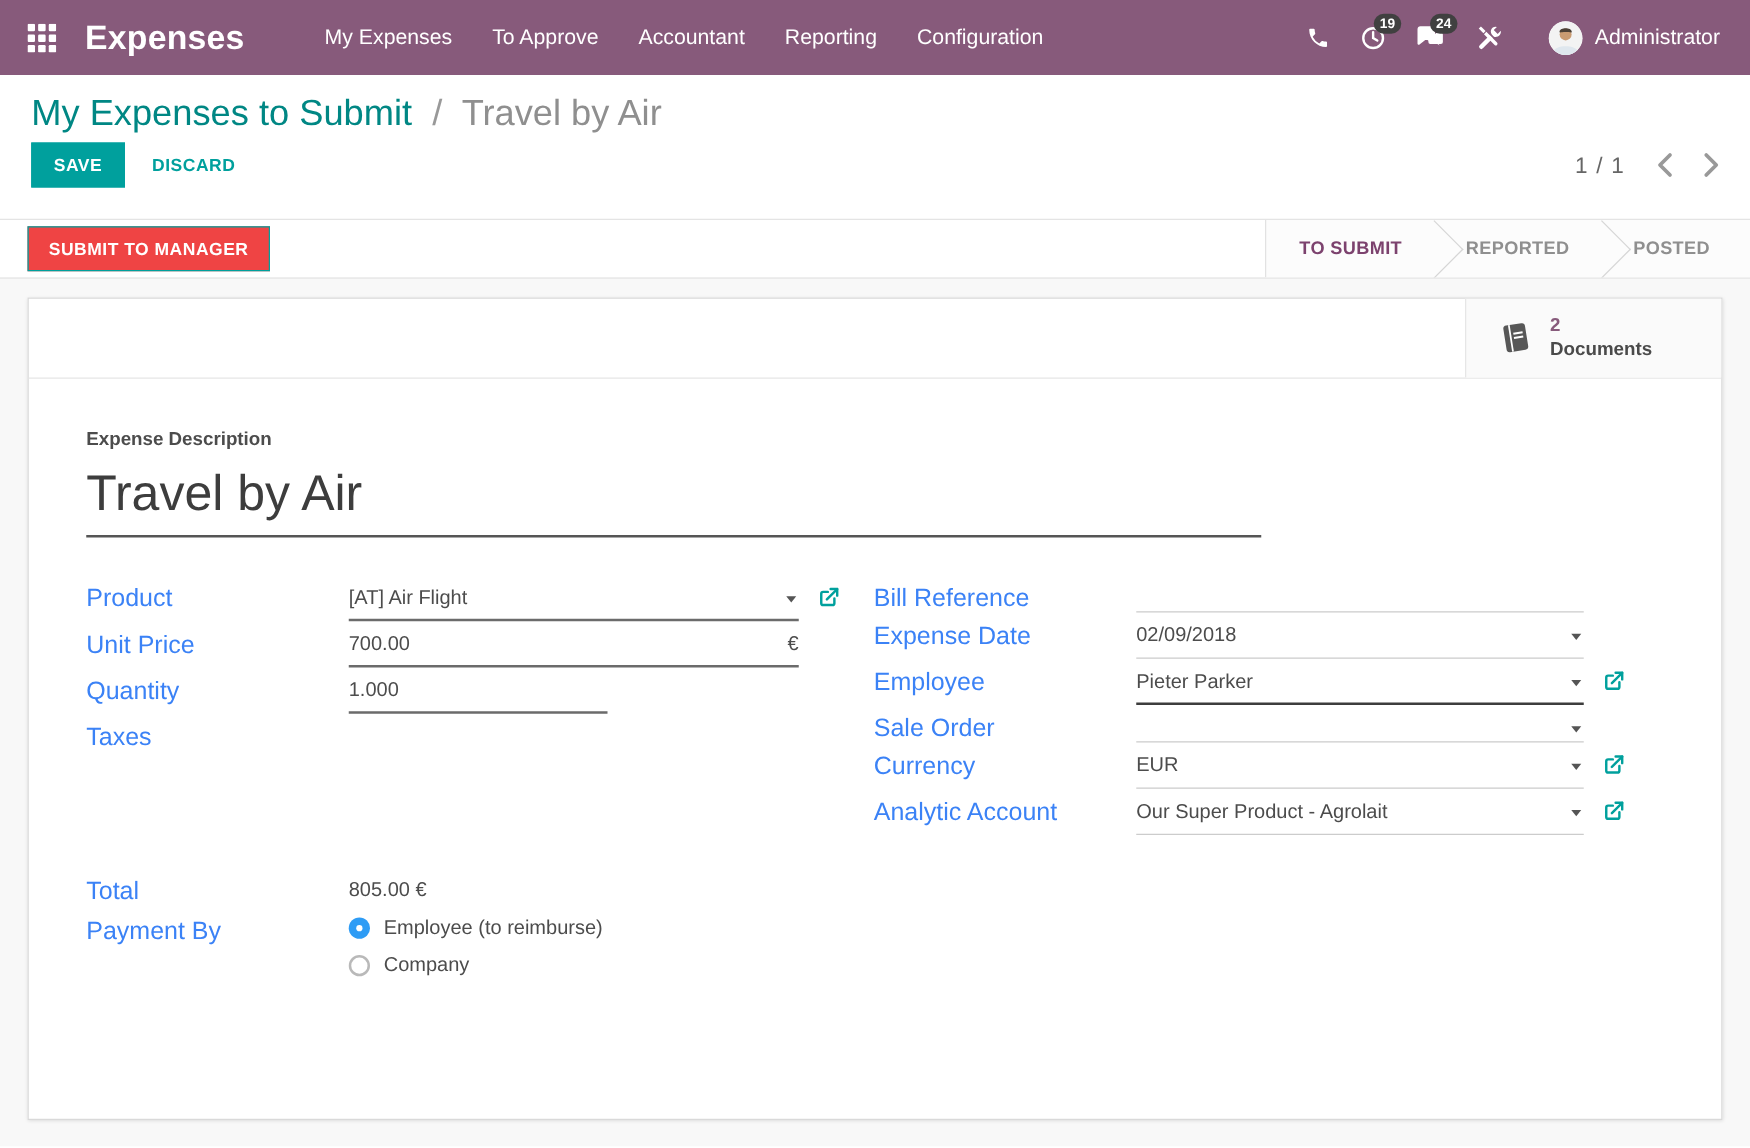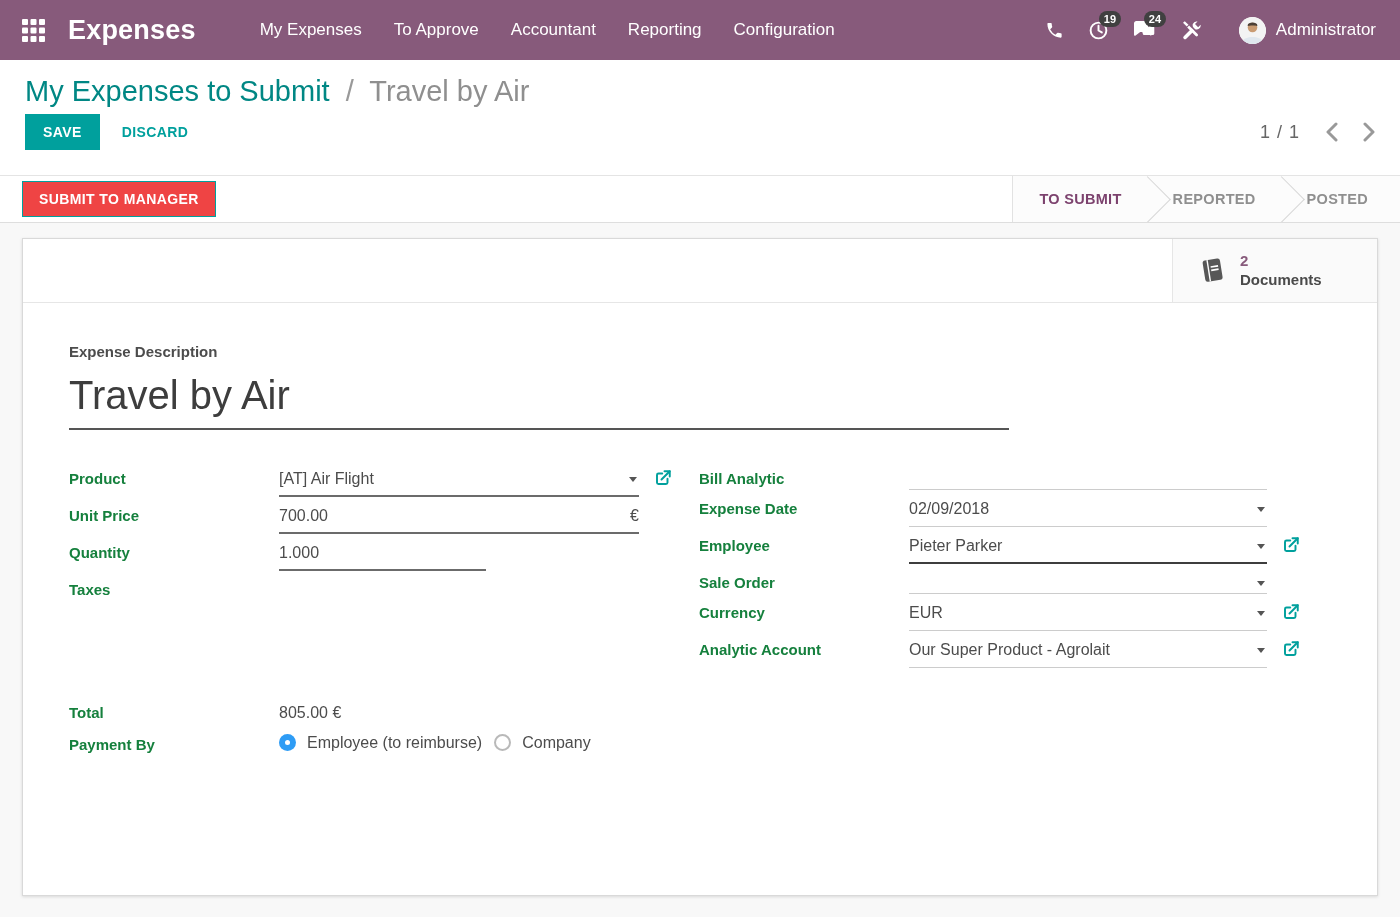--- a/index.html
+++ b/index.html
@@ -64,21 +64,21 @@
 
   .form-body { padding:40px 46px 0 46px; }
   .desc-label { font-size:15px; font-weight:bold; color:#4c4c4c; margin-bottom:13px; }
   .title-input { font-size:40px; color:#3d3d3d; width:940px; padding-bottom:10px;
     border-bottom:2px solid #555; cursor:text; line-height:1.12; }
 
   .fields-grid { display:flex; margin-top:38px; }
   .col-left { width:570px; }
   .col-right { width:631px; margin-left:60px; }
   .frow { display:flex; align-items:flex-start; margin-bottom:8px; }
-  .flabel { width:210px; font-size:15px; font-weight:bold; color:#15803d; line-height:22px; flex:none; }
+  .flabel { width:210px; font-size:20px; font-weight:normal; color:#3b82f6; line-height:22px; flex:none; }
   .fwrap { display:flex; }
   .col-left .fwrap { width:360px; }
   .col-right .fwrap { width:358px; }
   .finput { position:relative; flex:1; min-height:22px; font-size:16px; color:#4c4c4c;
     padding:0 0 6px; border-bottom:1px solid #ccc; cursor:text; line-height:22px; }
   .finput.dark { border-bottom:2px solid #6b6b6b; padding-bottom:5px; }
   .finput.focused { border-bottom:2px solid #3d3d3d; padding-bottom:5px; }
   .finput.short { flex:0 0 207px; }
   .caret { position:absolute; right:2px; top:9px; width:0; height:0;
     border-left:4.5px solid transparent; border-right:4.5px solid transparent;
@@ -87,21 +87,21 @@
   .ext { position:absolute; right:-33px; top:1px; width:18px; height:18px; cursor:pointer; }
 
   .tag { display:inline-flex; align-items:center; gap:8px; background:#777; color:#fff;
     border-radius:12px; padding:2px 10px 3px 11px; font-size:13.5px; font-weight:bold;
     line-height:17px; position:relative; top:-1px; }
   .tag-x { cursor:pointer; font-weight:bold; font-size:14px; line-height:14px; }
 
   .totals { margin-top:26px; }
   .trow { display:flex; align-items:flex-start; margin-bottom:10px; }
   .tvalue { font-size:16px; color:#4c4c4c; line-height:22px; }
-  .radio-col { display:flex; flex-direction:row; gap:12px; }
+  .radio-col { display:flex; flex-direction:column; gap:12px; }
   .radio-row { display:flex; align-items:center; gap:11px; cursor:pointer; }
   .radio { width:17px; height:17px; border-radius:50%; border:2px solid #b9b9b9;
     background:#fff; flex:none; position:relative; }
   .radio.checked { border:none; background:#2E9CF5; }
   .radio.checked::after { content:''; position:absolute; left:6px; top:6px; width:5px; height:5px;
     border-radius:50%; background:#fff; }
   .radio-label { font-size:16px; color:#4c4c4c; }
 </style>
 </head>
 <body>
@@ -269,21 +269,21 @@
               </div>
             </div>
           </div>
           <div class="frow">
             <label class="flabel">Taxes</label>
           </div>
         </div>
 
         <div class="col-right">
           <div class="frow">
-            <label class="flabel">Bill Analytic</label>
+            <label class="flabel">Bill Reference</label>
             <div class="fwrap">
               <div class="finput">
                 <span></span>
               </div>
             </div>
           </div>
           <div class="frow">
             <label class="flabel">Expense Date</label>
             <div class="fwrap">
               <div class="finput">

